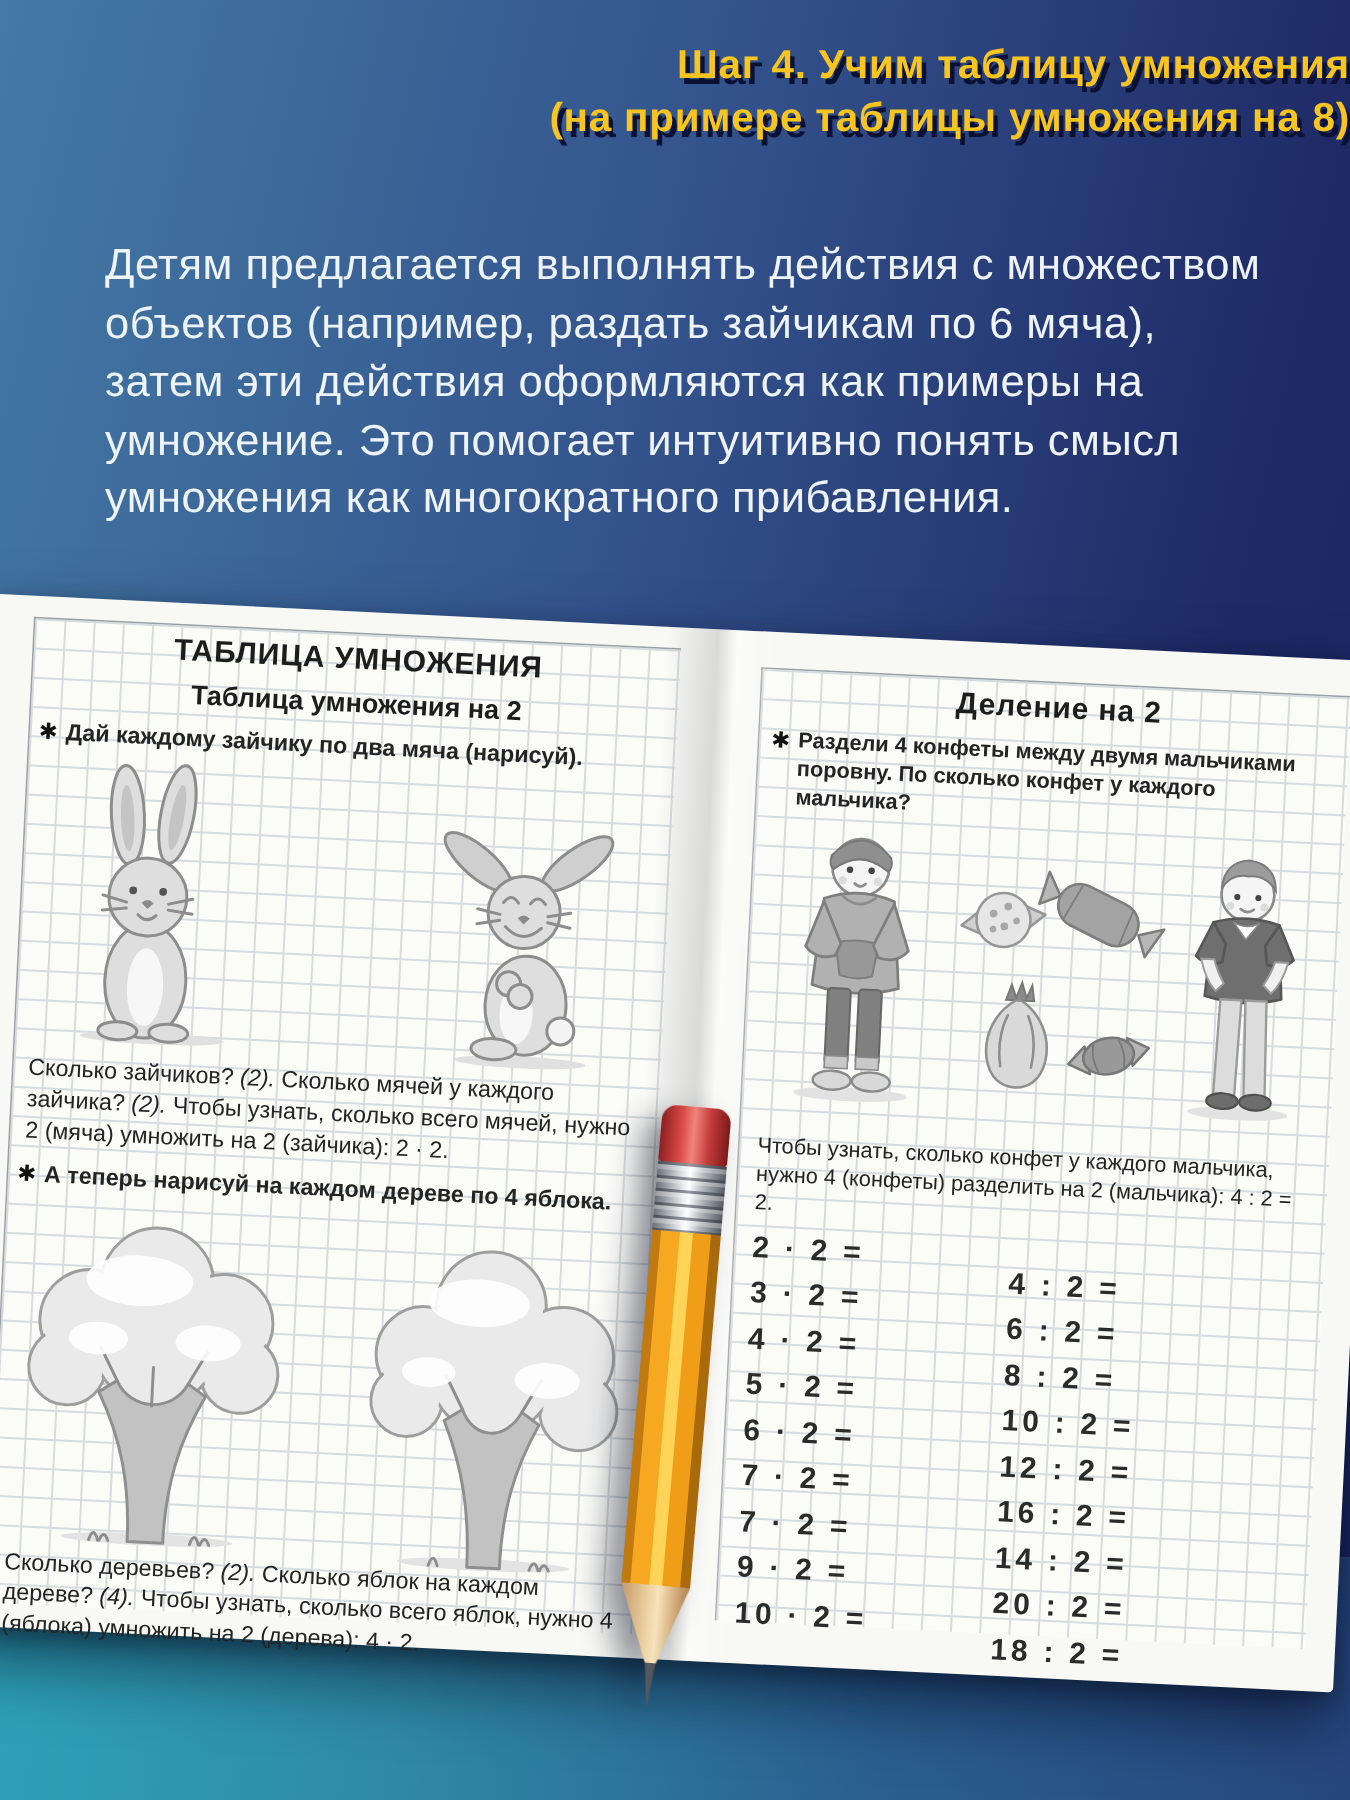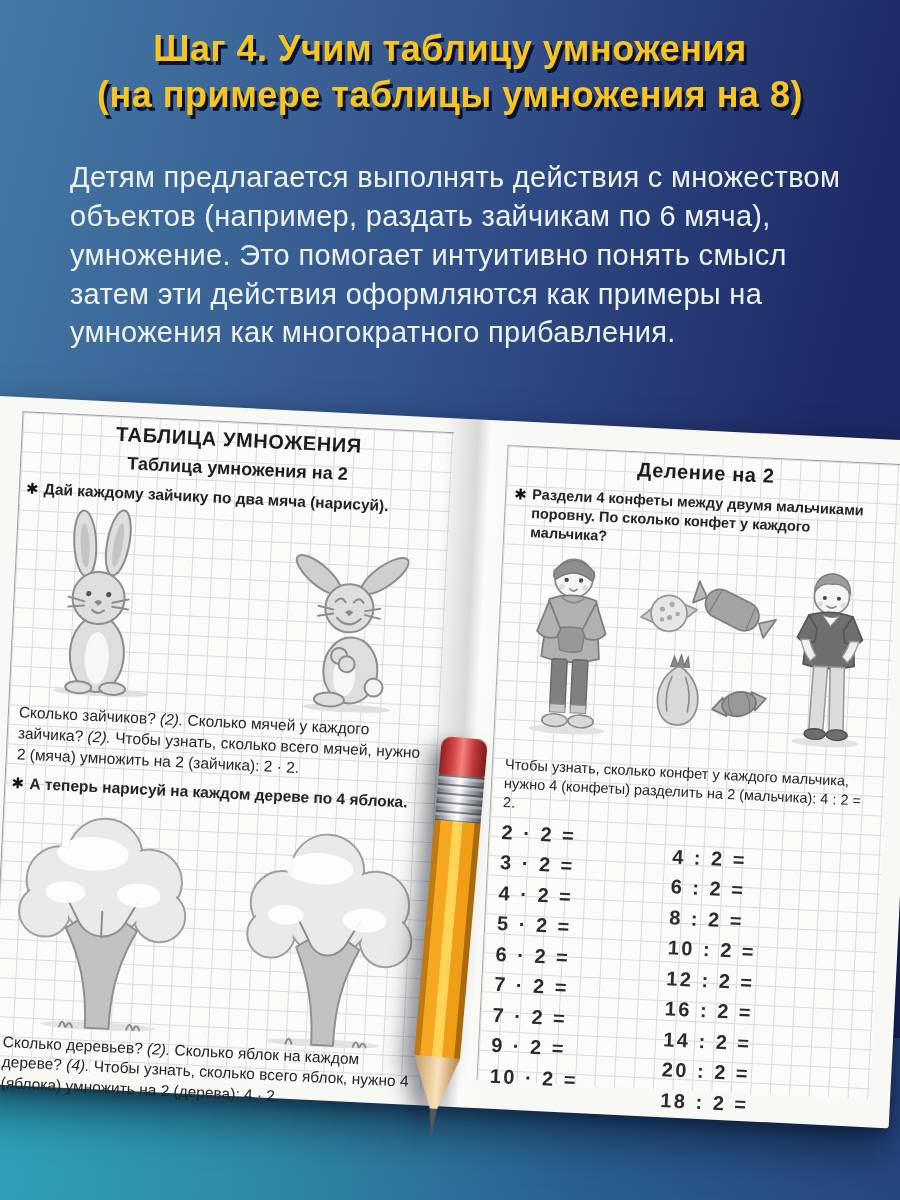--- a/index.html
+++ b/index.html
@@ -4,22 +4,22 @@
 <style>
   html,body{margin:0;padding:0;}
   body{width:900px;height:1200px;overflow:hidden;
        font-family:"Liberation Sans","DejaVu Sans",sans-serif;}
   .poster{position:relative;width:900px;height:1200px;overflow:hidden;
           background:linear-gradient(103deg,#447aa5 0%,#33538c 42%,#1e2a66 78%,#1b2562 100%);}
   .bg-bottom{position:absolute;left:0;right:0;top:1038px;bottom:0;z-index:1;
           background:linear-gradient(97deg,#2da2b8 0%,#2f8aa6 30%,#2a5f90 65%,#27477f 100%);}
 
   
-  .title{position:absolute;top:26px;left:0;right:0;margin:0;text-align:center;z-index:4;
-         font-size:36px;line-height:1.28;font-weight:700;letter-spacing:.5px;
+  .title{position:absolute;top:26px;left:0;right:0;margin:0;text-align:right;z-index:4;
+         font-size:27px;line-height:1.28;font-weight:700;letter-spacing:.5px;
          color:#f7c51e;text-shadow:3px 4px 0 #0b1134;}
   .title span{display:block;}
   .intro{position:absolute;top:158px;left:42px;right:26px;z-index:4;
          color:#eef3f8;font-size:29px;line-height:1.34;letter-spacing:.3px;margin-left:28px;}
 
   
   .book{position:absolute;left:-24px;top:418px;width:930px;height:688px;z-index:2;
         background:#f8f8f4;border-radius:3px;transform:rotate(2.8deg);
         box-shadow:0 22px 46px rgba(4,10,30,.55),0 6px 14px rgba(4,10,30,.35);}
   .paper{position:absolute;background-color:#fbfbf8;
@@ -78,22 +78,22 @@
   <div class="bg-bottom"></div>
 
   <h1 class="title">
     <span>Шаг 4. Учим таблицу умножения</span>
     <span>(на примере таблицы умножения на 8)</span>
   </h1>
 
   <div class="intro">
     <div>Детям предлагается выполнять действия с множеством</div>
     <div>объектов (например, раздать зайчикам по 6 мяча),</div>
+    <div>затем эти действия оформляются как примеры на</div>
     <div>умножение. Это помогает интуитивно понять смысл</div>
-    <div>затем эти действия оформляются как примеры на</div>
     <div>умножения как многократного прибавления.</div>
   </div>
 
   <div class="book">
 
     <div class="paper paper-left">
       <h2 class="pg-title">ТАБЛИЦА УМНОЖЕНИЯ</h2>
       <h3 class="pg-subtitle">Таблица умножения на 2</h3>
 
       <div class="task">

